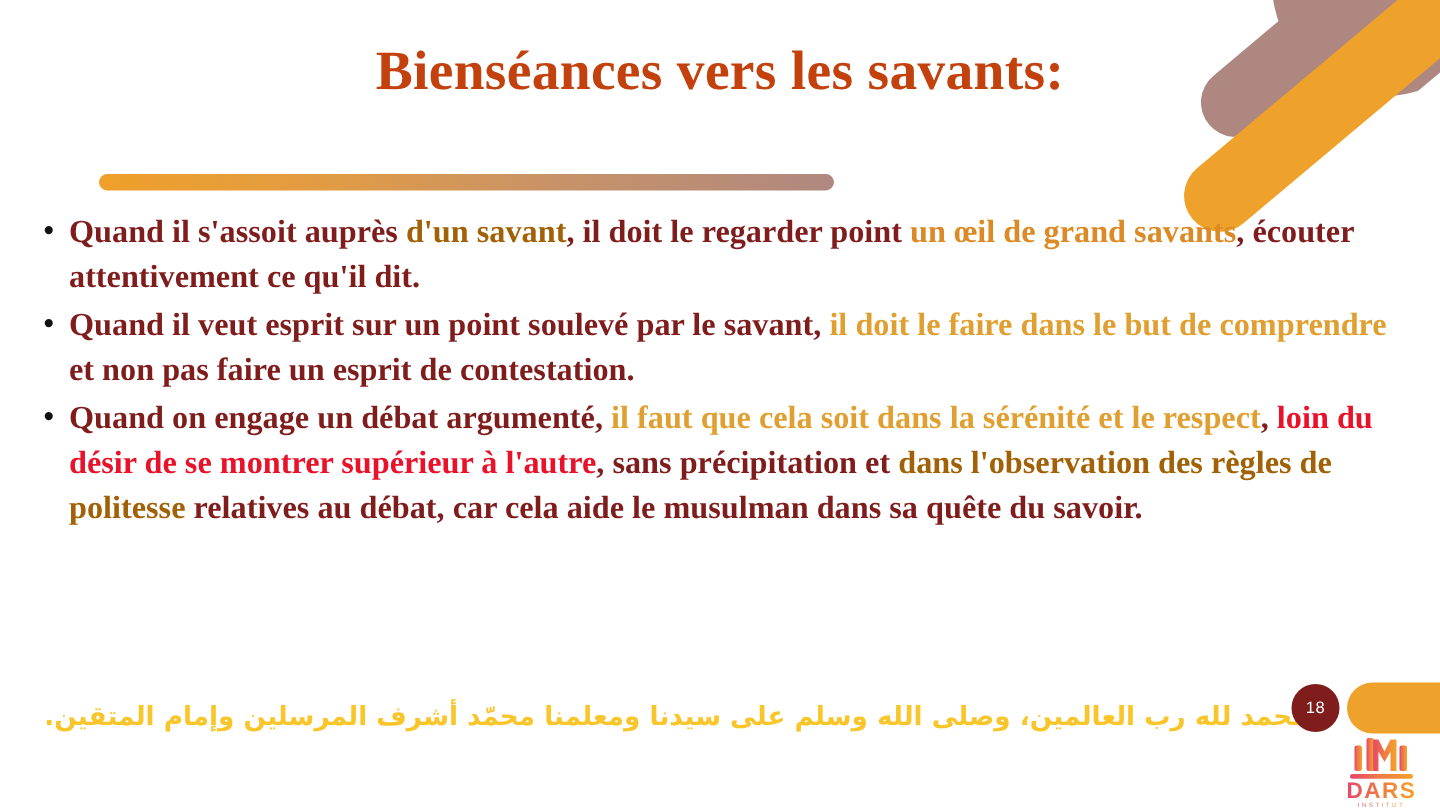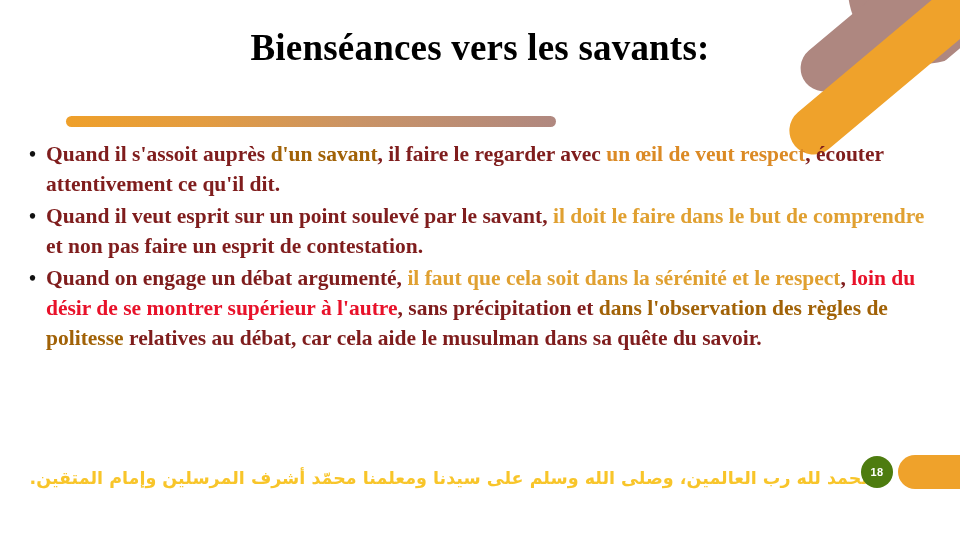--- a/index.html
+++ b/index.html
@@ -83,21 +83,21 @@
     background: #EFA22B;
   }
 
   
   .title {
     position: absolute;
     left: 0;
     top: 26px;
     width: 960px;
     text-align: center;
-    color: #000000;
+    color: #c2410c;
     font-size: 37px;
     font-weight: bold;
     letter-spacing: 0.2px;
     font-family: "Liberation Serif", "DejaVu Serif", serif;
     white-space: nowrap;
   }
 
   
   .divider {
     position: absolute;
@@ -161,29 +161,28 @@
   }
 
   
   .page-badge {
     position: absolute;
     left: 861px;
     top: 456px;
     width: 32px;
     height: 32px;
     border-radius: 50%;
-    background: #4d7c0f;
+    background: #7f1d1d;
     color: #ffffff;
     font-size: 11px;
     font-family: "Liberation Sans", "DejaVu Sans", sans-serif;
     display: flex;
     align-items: center;
     justify-content: center;
     letter-spacing: 0.3px;
-    font-weight: bold;
   }
 
   
   .logo {
     position: absolute;
     left: 886px;
     top: 489px;
     width: 70px;
     height: 50px;
   }
@@ -200,23 +199,43 @@
     <div class="deco-white-gap"></div>
     <div class="deco-orange-bar"></div>
     <div class="deco-bottom-bar"></div>
   </div>
 
   <div class="title">Bienséances vers les savants:</div>
 
   <div class="divider"></div>
 
   <div class="body">
-    <div class="bullet-row"><span class="seg seg-black">Quand il s'assoit auprès </span><span class="seg seg-cyan">d'un savant</span><span class="seg seg-black">, il faire le regarder avec </span><span class="seg seg-orange">un œil de veut respect</span><span class="seg seg-black">, écouter attentivement ce qu'il dit.</span></div>
+    <div class="bullet-row"><span class="seg seg-black">Quand il s'assoit auprès </span><span class="seg seg-cyan">d'un savant</span><span class="seg seg-black">, il doit le regarder point </span><span class="seg seg-orange">un œil de grand savants</span><span class="seg seg-black">, écouter attentivement ce qu'il dit.</span></div>
     <div class="bullet-row"><span class="seg seg-black">Quand il veut esprit sur un point soulevé par le savant, </span><span class="seg seg-gold">il doit le faire dans le but de comprendre</span><span class="seg seg-black"> et non pas faire un esprit de contestation.</span></div>
     <div class="bullet-row"><span class="seg seg-black">Quand on engage un débat argumenté, </span><span class="seg seg-gold">il faut que cela soit dans la sérénité et le respect</span><span class="seg seg-black">, </span><span class="seg seg-red">loin du désir de se montrer supérieur à l'autre</span><span class="seg seg-black">, sans précipitation et </span><span class="seg seg-cyan">dans l'observation des règles de politesse</span><span class="seg seg-black"> relatives au débat, car cela aide le musulman dans sa quête du savoir.</span></div>
   </div>
 
   <div class="arabic">الحمد لله رب العالمين، وصلى الله وسلم على سيدنا ومعلمنا محمّد أشرف المرسلين وإمام المتقين.</div>
 
   <div class="page-badge">18</div>
 
+  <div class="logo">
+    <svg width="70" height="50" viewBox="0 0 70 50" xmlns="http://www.w3.org/2000/svg">
+      <defs>
+        <linearGradient id="lg" x1="0" y1="0" x2="1" y2="0">
+          <stop offset="0%" stop-color="#E8446E"></stop>
+          <stop offset="45%" stop-color="#EE7A45"></stop>
+          <stop offset="100%" stop-color="#F4A32A"></stop>
+        </linearGradient>
+      </defs>
+      <g fill="url(#lg)">
+        <rect x="17" y="8" width="5" height="17" rx="1.4"></rect>
+        <rect x="25" y="3" width="5" height="22" rx="1.4"></rect>
+        <path d="M33 4 L37 12 L41 4 L45 4 L45 25 L41 25 L41 12 L37 19 L33 12 L33 25 L29.5 25 L29.5 4 Z"></path>
+        <rect x="47" y="8" width="5" height="17" rx="1.4"></rect>
+        <rect x="14" y="27" width="42" height="3.2" rx="1.5"></rect>
+        <text x="35" y="43" font-family="Liberation Sans, DejaVu Sans, sans-serif" font-size="15" font-weight="bold" text-anchor="middle" letter-spacing="1">DARS</text>
+        <text x="35" y="49" font-family="Liberation Sans, DejaVu Sans, sans-serif" font-size="4.2" text-anchor="middle" letter-spacing="1.6" opacity="0.85">INSTITUT</text>
+      </g>
+    </svg>
+  </div>
 
 </div>
 
 </body></html>

